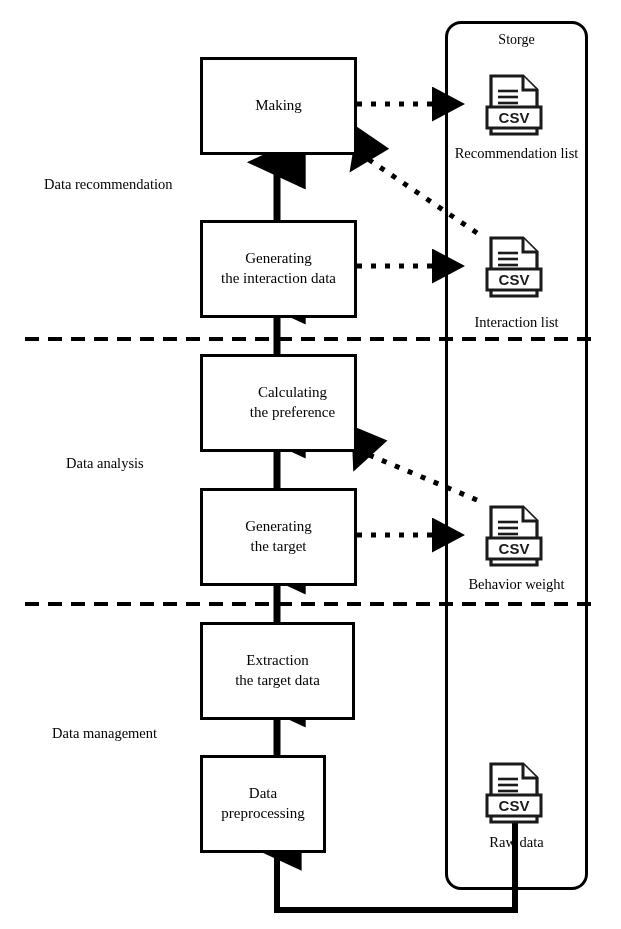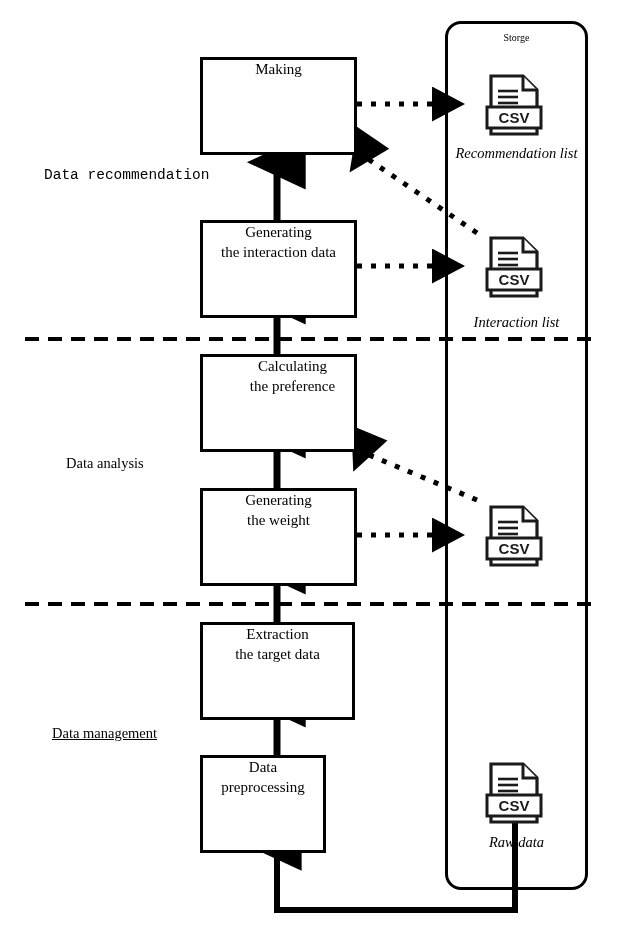--- a/index.html
+++ b/index.html
@@ -25,21 +25,21 @@
     width: 621px;
     height: 929px;
     pointer-events: none;
   }
   .proc-box {
     position: absolute;
     box-sizing: border-box;
     border: 3px solid #000;
     background: #fff;
     display: flex;
-    align-items: flex-start;
+    align-items: center;
     justify-content: center;
     text-align: center;
     line-height: 1.32;
     font-size: 15px;
   }
   .proc-box .lines {
     display: block;
   }
   .stage-label {
     position: absolute;
@@ -48,30 +48,29 @@
   }
   .store-panel {
     position: absolute;
     box-sizing: border-box;
     border: 3px solid #000;
     border-radius: 16px;
     background: transparent;
   }
   .store-title {
     position: absolute;
-    font-size: 10px;
+    font-size: 14px;
     text-align: center;
     white-space: nowrap;
   }
   .store-caption {
     position: absolute;
     font-size: 14.5px;
     text-align: center;
     white-space: nowrap;
-    font-style: italic;
   }
   .csv-icon {
     position: absolute;
     width: 58px;
     height: 62px;
   }
 </style>
 </head>
 <body>
 
@@ -109,23 +108,23 @@
       <line x1="477" y1="233" x2="362" y2="155"></line>
       <line x1="477" y1="500" x2="362" y2="452"></line>
     </g>
 
     <g stroke="#000" stroke-width="4" fill="none" stroke-dasharray="14 9">
       <line x1="25" y1="339" x2="596" y2="339"></line>
       <line x1="25" y1="604" x2="596" y2="604"></line>
     </g>
   </svg>
 
-  <div class="stage-label" style="left:44px; top:167px;font-family:Liberation Mono, monospace;">Data recommendation</div>
+  <div class="stage-label" style="left:44px; top:176px;">Data recommendation</div>
   <div class="stage-label" style="left:66px; top:455px;">Data analysis</div>
-  <div class="stage-label" style="left:52px; top:725px;text-decoration:underline;">Data management</div>
+  <div class="stage-label" style="left:52px; top:725px;">Data management</div>
 
   <div class="proc-box" style="left:200px; top:57px; width:157px; height:98px;">
     <span class="lines">
       <span>Making</span><br>
     </span>
   </div>
 
   <div class="proc-box" style="left:200px; top:220px; width:157px; height:98px;">
     <span class="lines">
       <span>Generating</span><br>
@@ -136,21 +135,21 @@
   <div class="proc-box" style="left:200px; top:354px; width:157px; height:98px;padding-left:28px;">
     <span class="lines">
       <span>Calculating</span><br>
       <span>the preference</span>
     </span>
   </div>
 
   <div class="proc-box" style="left:200px; top:488px; width:157px; height:98px;">
     <span class="lines">
       <span>Generating</span><br>
-      <span>the weight</span>
+      <span>the target</span>
     </span>
   </div>
 
   <div class="proc-box" style="left:200px; top:622px; width:155px; height:98px;">
     <span class="lines">
       <span>Extraction</span><br>
       <span>the target data</span>
     </span>
   </div>
 
@@ -195,20 +194,21 @@
     <path d="M6,2 L38,2 L52,16 L52,60 L6,60 Z" fill="#fff" stroke="#1a1a1a" stroke-width="3.2" stroke-linejoin="miter"></path>
     <path d="M38,2 L38,16 L52,16" fill="#fff" stroke="#1a1a1a" stroke-width="3"></path>
     <g stroke="#1a1a1a" stroke-width="2.6">
       <line x1="13" y1="17" x2="33" y2="17"></line>
       <line x1="13" y1="23" x2="33" y2="23"></line>
       <line x1="13" y1="29" x2="33" y2="29"></line>
     </g>
     <rect x="2" y="33" width="54" height="21" fill="#fff" stroke="#1a1a1a" stroke-width="3"></rect>
     <text x="29" y="49" text-anchor="middle" font-family="'Liberation Sans', sans-serif" font-size="15" font-weight="bold" fill="#1a1a1a">CSV</text>
   </svg>
+  <div class="store-caption" style="left:440px; top:576px; width:153px;">Behavior weight</div>
 
   <svg class="csv-icon" style="left:485px; top:762px;" viewBox="0 0 58 62">
     <path d="M6,2 L38,2 L52,16 L52,60 L6,60 Z" fill="#fff" stroke="#1a1a1a" stroke-width="3.2" stroke-linejoin="miter"></path>
     <path d="M38,2 L38,16 L52,16" fill="#fff" stroke="#1a1a1a" stroke-width="3"></path>
     <g stroke="#1a1a1a" stroke-width="2.6">
       <line x1="13" y1="17" x2="33" y2="17"></line>
       <line x1="13" y1="23" x2="33" y2="23"></line>
       <line x1="13" y1="29" x2="33" y2="29"></line>
     </g>
     <rect x="2" y="33" width="54" height="21" fill="#fff" stroke="#1a1a1a" stroke-width="3"></rect>

